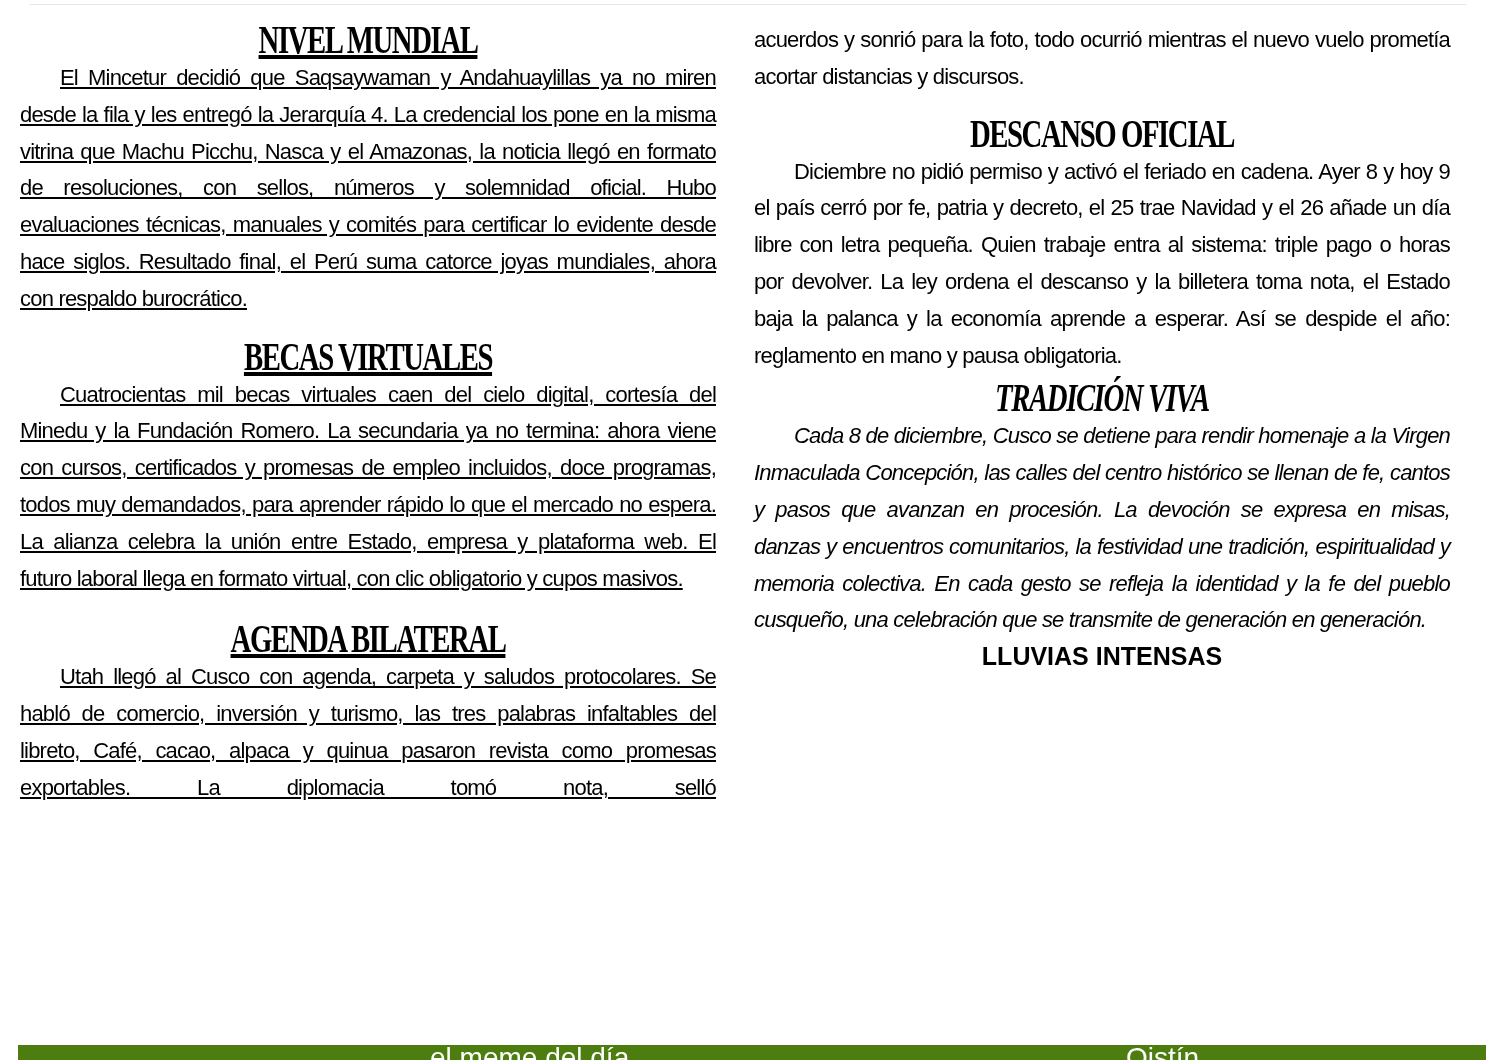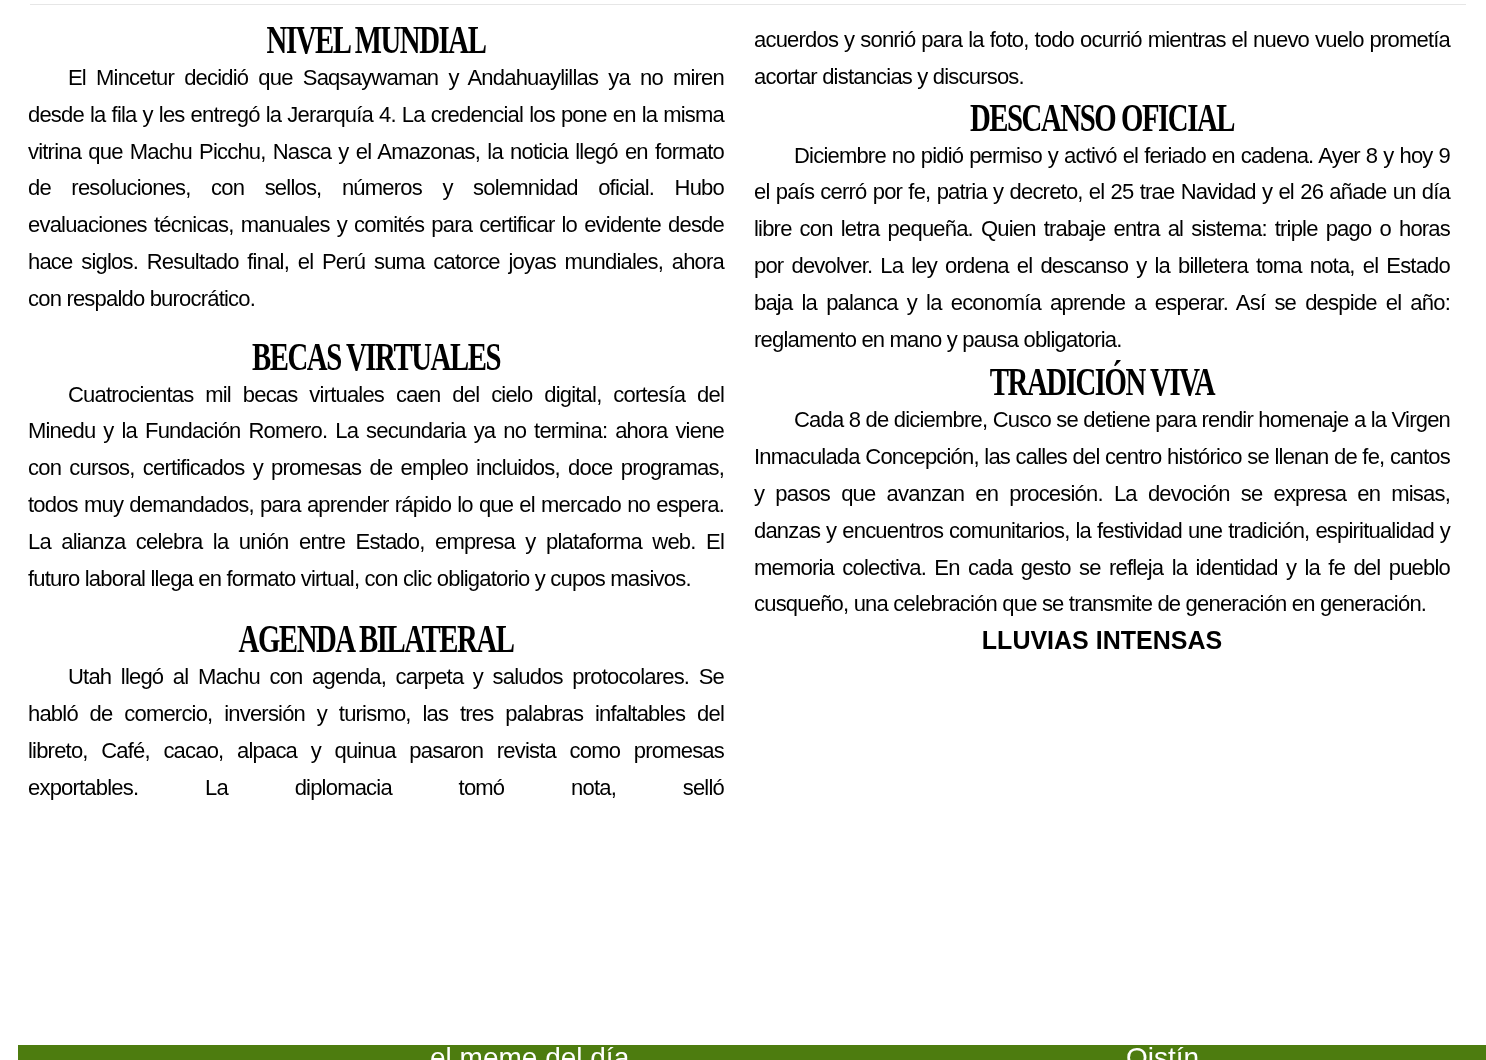--- a/index.html
+++ b/index.html
@@ -8,21 +8,21 @@
     font-family: "DejaVu Sans", "Liberation Sans", sans-serif;
     color: #000;
   }
   .top-rule {
     position: absolute; left: 30px; right: 20px; top: 4px; height: 1px;
     background: #e6e6e6;
   }
   .column {
     position: absolute; top: 18px;
   }
-  .col-left { left: 28px; width: 696px; }
+  .col-left { left: 20px; width: 696px; text-decoration: underline; }
   .col-right { left: 754px; width: 696px; top: 22px; }
   .headline {
     text-align: center;
     font-family: "Liberation Serif", "DejaVu Serif", serif;
     font-weight: bold;
     font-size: 40px;
     line-height: 44px;
     letter-spacing: -2px;
     transform: scaleX(0.72);
     transform-origin: center;
@@ -66,31 +66,31 @@
   <article>
     <h2 class="headline">NIVEL MUNDIAL</h2>
     <p class="body-text" style="margin-top:-2px;">El Mincetur decidió que Saqsaywaman y Andahuaylillas ya no miren desde la fila y les entregó la Jerarquía 4. La credencial los pone en la misma vitrina que Machu Picchu, Nasca y el Amazonas, la noticia llegó en formato de resoluciones, con sellos, números y solemnidad oficial. Hubo evaluaciones técnicas, manuales y comités para certificar lo evidente desde hace siglos. Resultado final, el Perú suma catorce joyas mundiales, ahora con respaldo burocrático.</p>
   </article>
   <article style="margin-top:17px;">
     <h2 class="headline">BECAS VIRTUALES</h2>
     <p class="body-text" style="margin-top:-2px;">Cuatrocientas mil becas virtuales caen del cielo digital, cortesía del Minedu y la Fundación Romero. La secundaria ya no termina: ahora viene con cursos, certificados y promesas de empleo incluidos, doce programas, todos muy demandados, para aprender rápido lo que el mercado no espera. La alianza celebra la unión entre Estado, empresa y plataforma web. El futuro laboral llega en formato virtual, con clic obligatorio y cupos masivos.</p>
   </article>
   <article style="margin-top:20px;">
     <h2 class="headline">AGENDA BILATERAL</h2>
-    <p class="body-text" style="margin-top:-2px; text-align-last: justify;">Utah llegó al Machu con agenda, carpeta y saludos protocolares. Se habló de comercio, inversión y turismo, las tres palabras infaltables del libreto, Café, cacao, alpaca y quinua pasaron revista como promesas exportables. La diplomacia tomó nota, selló</p>
+    <p class="body-text" style="margin-top:-2px; text-align-last: justify;">Utah llegó al Cusco con agenda, carpeta y saludos protocolares. Se habló de comercio, inversión y turismo, las tres palabras infaltables del libreto, Café, cacao, alpaca y quinua pasaron revista como promesas exportables. La diplomacia tomó nota, selló</p>
   </article>
 </div>
 
 <div class="column col-right">
   <p class="body-text nolead">acuerdos y sonrió para la foto, todo ocurrió mientras el nuevo vuelo prometía acortar distancias y discursos.</p>
-  <article style="margin-top:0;">
+  <article style="margin-top:16px;">
     <h2 class="headline">DESCANSO OFICIAL</h2>
     <p class="body-text" style="margin-top:-2px;">Diciembre no pidió permiso y activó el feriado en cadena. Ayer 8 y hoy 9 el país cerró por fe, patria y decreto, el 25 trae Navidad y el 26 añade un día libre con letra pequeña. Quien trabaje entra al sistema: triple pago o horas por devolver. La ley ordena el descanso y la billetera toma nota, el Estado baja la palanca y la economía aprende a esperar. Así se despide el año: reglamento en mano y pausa obligatoria.</p>
   </article>
-  <article style="margin-top:2px;">
+  <article style="margin-top:2px;font-style:italic;">
     <h2 class="headline">TRADICIÓN VIVA</h2>
     <p class="body-text" style="margin-top:-2px;">Cada 8 de diciembre, Cusco se detiene para rendir homenaje a la Virgen Inmaculada Concepción, las calles del centro histórico se llenan de fe, cantos y pasos que avanzan en procesión. La devoción se expresa en misas, danzas y encuentros comunitarios, la festividad une tradición, espiritualidad y memoria colectiva. En cada gesto se refleja la identidad y la fe del pueblo cusqueño, una celebración que se transmite de generación en generación.</p>
   </article>
   <article>
     <h2 class="headline-sans">LLUVIAS INTENSAS</h2>
   </article>
 </div>
 
 <div class="bottom-bar">
   <span class="bottom-label" style="left:412px;">el meme del día</span>

